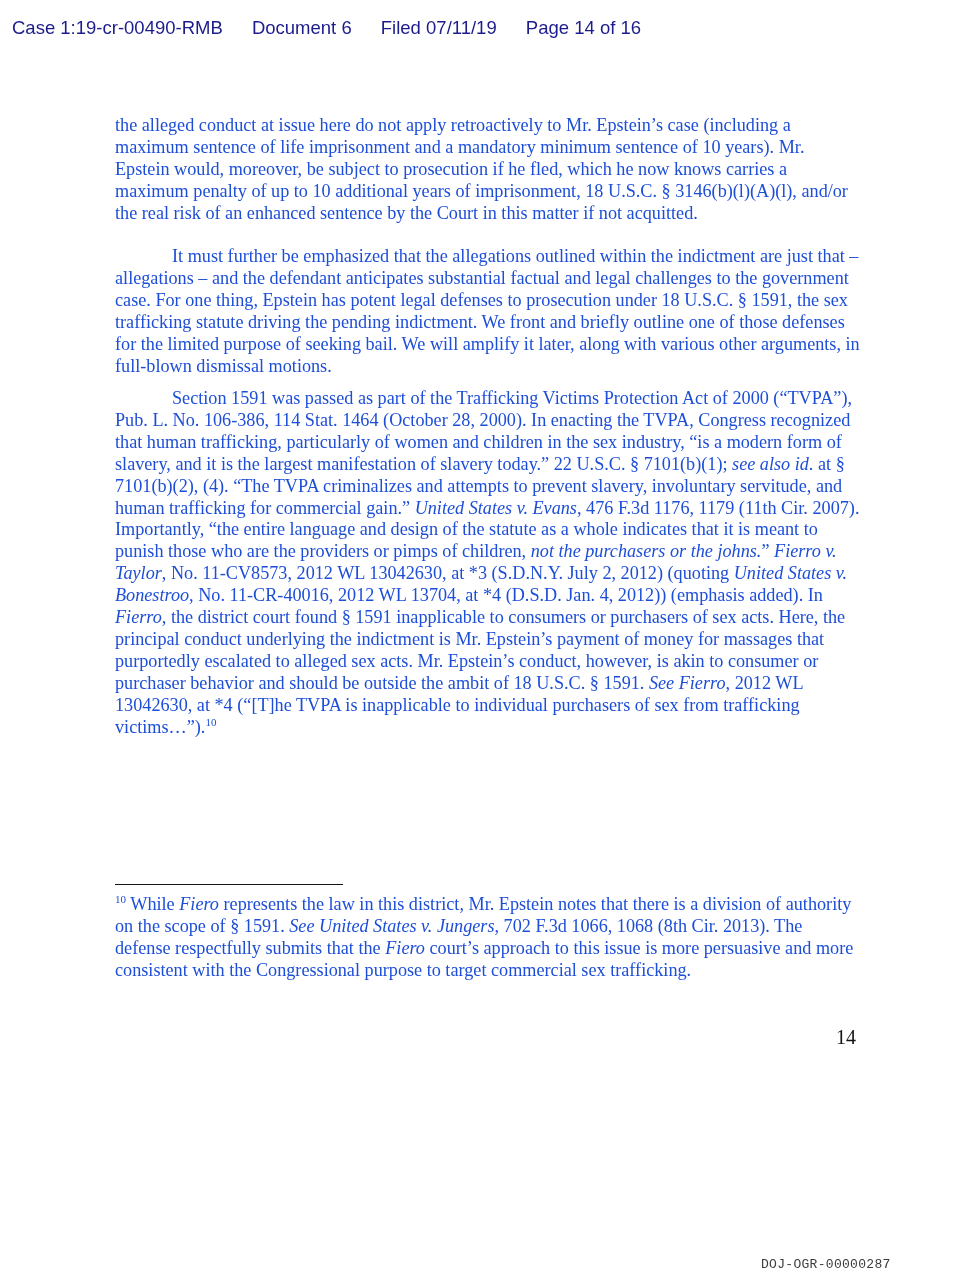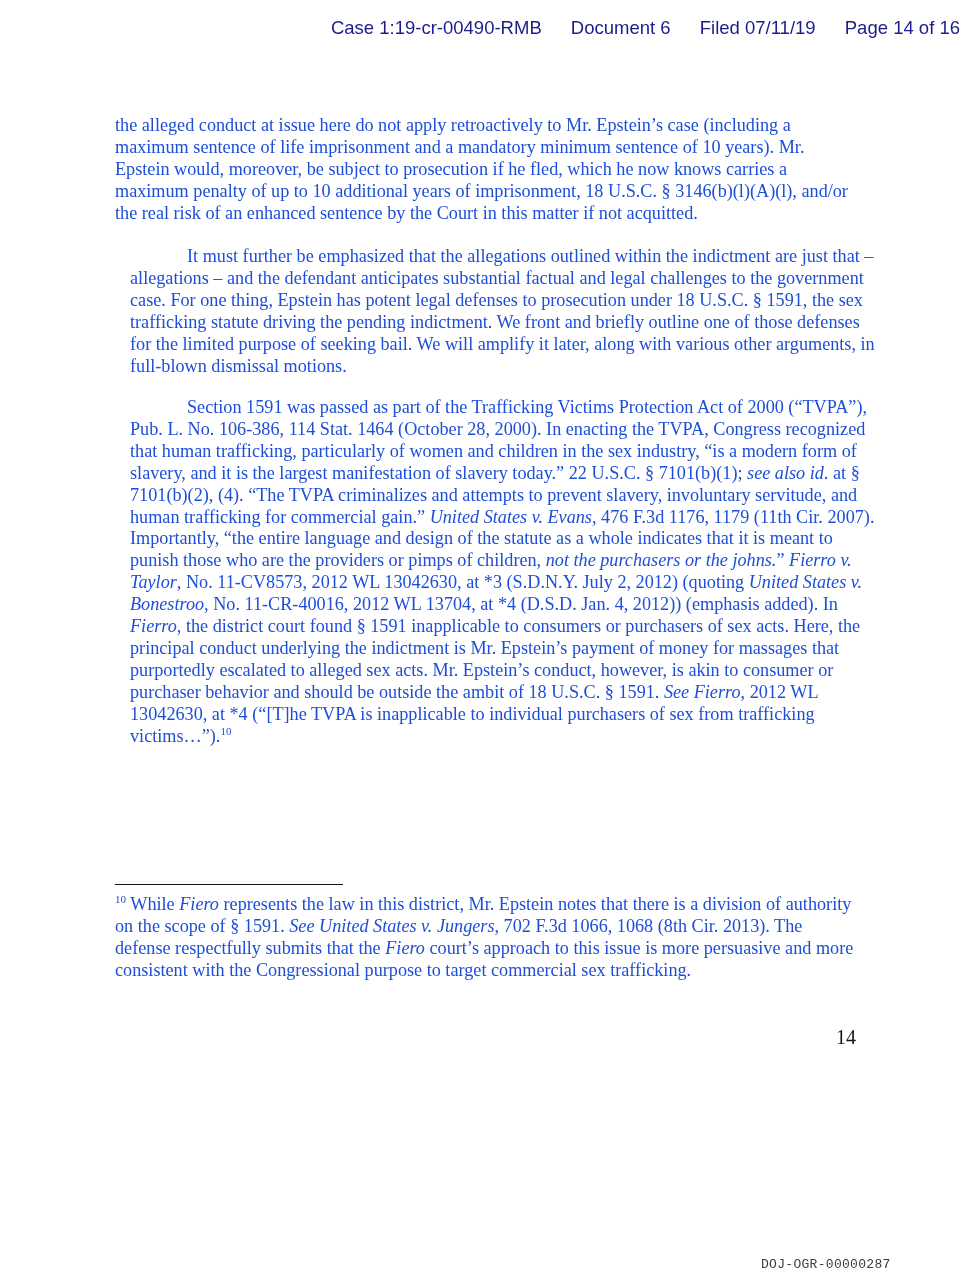--- a/index.html
+++ b/index.html
@@ -1,32 +1,32 @@
 <!DOCTYPE html>
 <html><head>
   <meta charset="utf-8">
   <style>
     html, body { margin: 0; padding: 0; background: #ffffff; }
     body { width: 972px; height: 1280px; position: relative; overflow: hidden; }
     .header {
-      position: absolute; top: 17px; left: 0; width: 972px; text-align: right;
+      position: absolute; top: 17px; left: 0; width: 972px; text-align: left;
       font-family: "Liberation Sans", sans-serif; font-size: 18.5px; color: #1c1c8c;
       white-space: nowrap;
     }
     .header span { margin: 0 12px; }
     .body-text {
       position: absolute; left: 115px; width: 745px;
       font-family: "Liberation Serif", serif; font-size: 18.2px; line-height: 21.9px;
       color: #1d4ed8;
     }
     .para { margin: 0; }
-    .indent { text-indent: 57px; margin-left: 15px; }
+    .indent { text-indent: 57px; }
     .p1 { top: 115px; }
     .p2 { top: 246px; }
-    .p3 { top: 397px; }
+    .p3 { top: 388px; }
     .rule {
       position: absolute; left: 115px; top: 884px; width: 228px; height: 0;
       border-top: 1.4px solid #141414;
     }
     .footnote { top: 894px; }
     sup { font-size: 11px; vertical-align: 7px; line-height: 0; }
     .pagenum {
       position: absolute; left: 836px; top: 1026px;
       font-family: "Liberation Serif", serif; font-size: 20px; color: #141414;
     }

